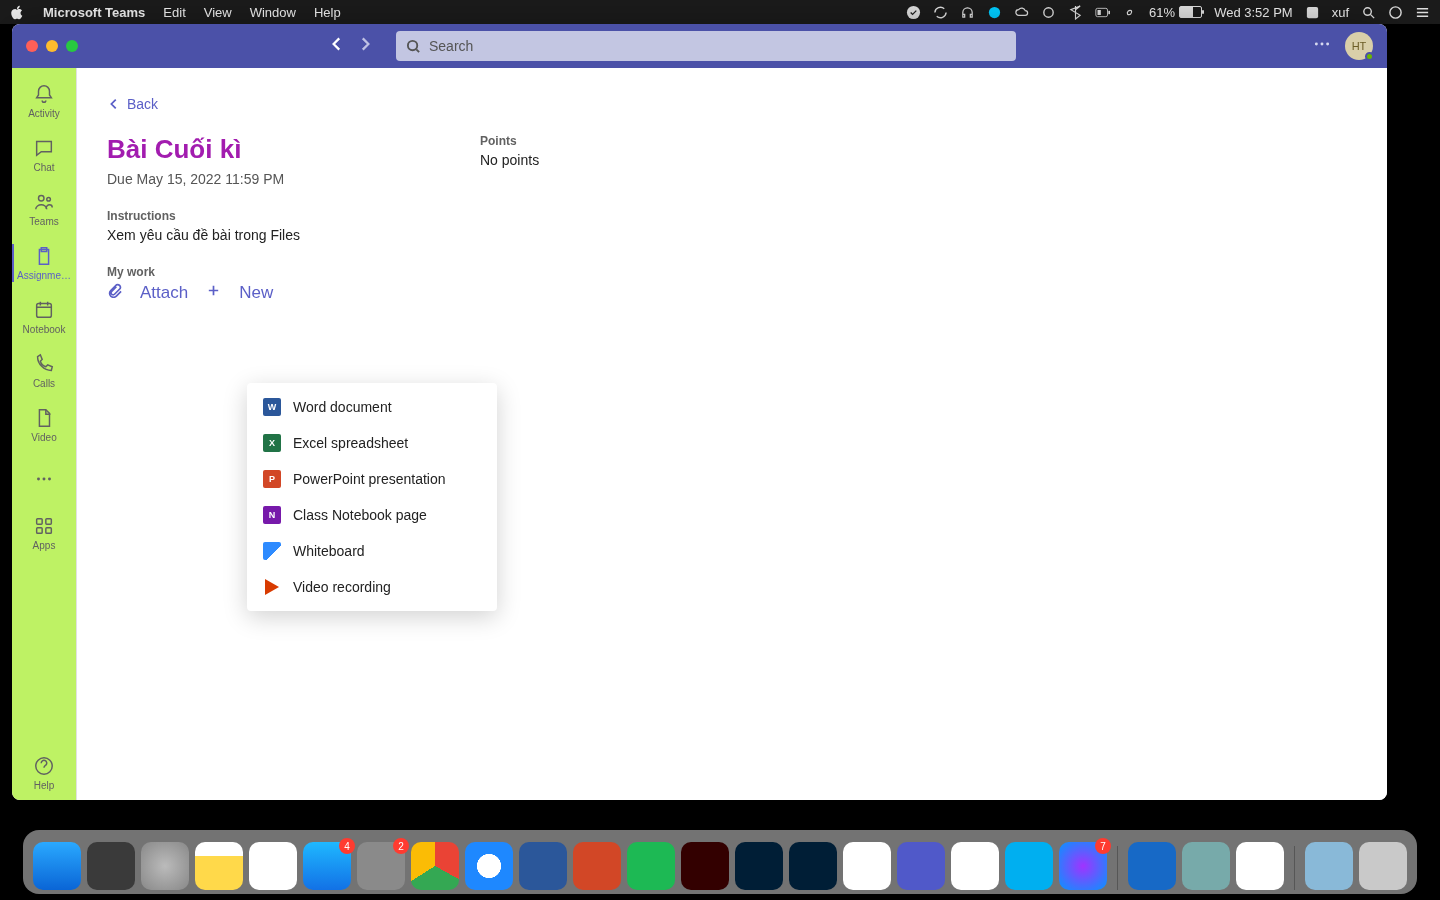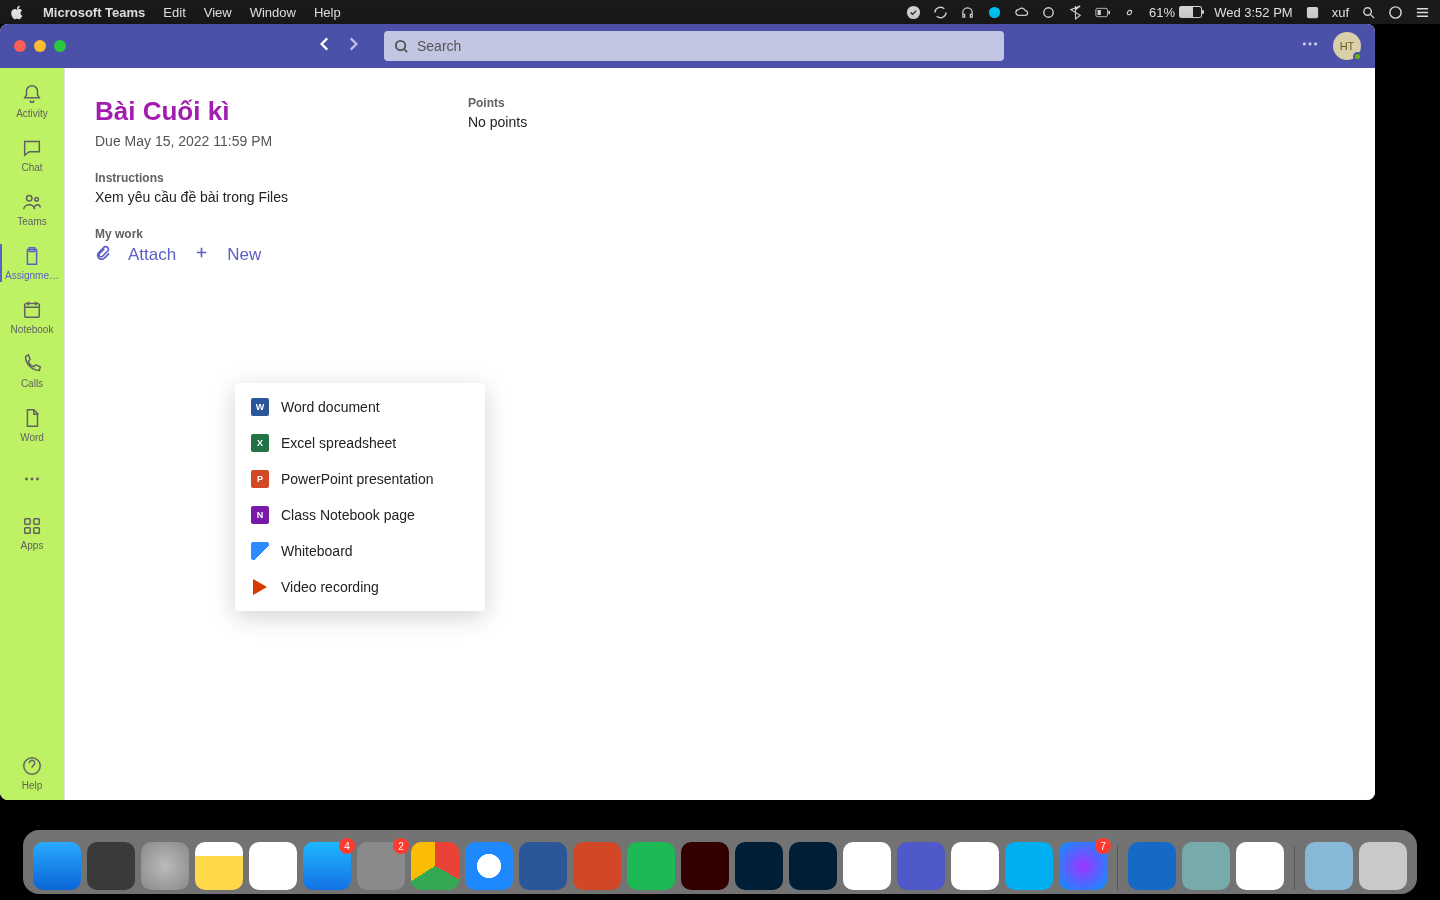--- a/index.html
+++ b/index.html
@@ -9,21 +9,21 @@
   .menubar .left{display:flex;align-items:center;gap:18px;}
   .menubar .right{margin-left:auto;display:flex;align-items:center;gap:12px;}
   .menubar b{font-weight:600;}
   .menu-svg{width:15px;height:15px;fill:#ddd;}
   .apple{width:15px;height:15px;fill:#eee;}
   .battery-box{display:flex;align-items:center;gap:4px;}
   .battery{width:23px;height:12px;border:1px solid #ddd;border-radius:2px;position:relative;}
   .battery::after{content:"";position:absolute;right:-3px;top:3px;width:2px;height:4px;background:#ddd;border-radius:1px;}
   .battery i{display:block;height:100%;width:61%;background:#ddd;}
   
-  .window{position:absolute;top:24px;left:0;width:1375px;height:776px;background:#fff;border-radius:8px;overflow:hidden;box-shadow:0 10px 40px rgba(0,0,0,.5);}
+  .window{position:absolute;top:24px;left:12px;width:1375px;height:776px;background:#fff;border-radius:8px;overflow:hidden;box-shadow:0 10px 40px rgba(0,0,0,.5);}
   .titlebar{height:44px;background:#4b51a8;display:flex;align-items:center;padding:0 14px;gap:12px;position:relative;width:100%;}
   .traffic{display:flex;gap:8px;margin-right:8px;}
   .tl{width:12px;height:12px;border-radius:50%;}
   .tl.r{background:#ff5f57;} .tl.y{background:#febc2e;} .tl.g{background:#28c840;}
   .histnav{display:flex;gap:10px;margin-left:230px;}
   .histnav svg{width:18px;height:18px;stroke:#bfc1e4;fill:none;stroke-width:2;}
   .histnav .enabled svg{stroke:#fff;}
   .search{flex:0 0 620px;height:30px;background:#c3c6e2;border-radius:4px;display:flex;align-items:center;padding:0 10px;gap:8px;color:#555;margin-left:10px;}
   .search svg{width:15px;height:15px;stroke:#555;fill:none;stroke-width:2;}
   .search span{font-size:14px;color:#555;}
@@ -217,21 +217,21 @@
         <svg viewBox="0 0 24 24">
             <path d="M5 4c0 8 7 15 15 15l1-4-5-2-2 2c-3-1-5-3-6-6l2-2-2-5z"></path>
           </svg>
         <span>Calls</span>
       </div>
       <div class="railitem">
         <svg viewBox="0 0 24 24">
             <path d="M7 3h7l4 4v14H7z"></path>
             <path d="M14 3v5h5"></path>
           </svg>
-        <span>Word</span>
+        <span>Video</span>
       </div>
       <div class="railitem more">
         <svg viewBox="0 0 24 24">
             <circle cx="6" cy="12" r="1.6"></circle>
             <circle cx="12" cy="12" r="1.6"></circle>
             <circle cx="18" cy="12" r="1.6"></circle>
           </svg>
       </div>
       <div class="railitem">
         <svg viewBox="0 0 24 24">
@@ -246,20 +246,26 @@
       <div class="railitem">
         <svg viewBox="0 0 24 24">
             <circle cx="12" cy="12" r="9"></circle>
             <path d="M9 9a3 3 0 115 2c-1 1-2 1-2 3M12 18h.01"></path>
           </svg>
         <span>Help</span>
       </div>
     </div>
 
     <div class="content">
+      <div class="backlink">
+        <svg viewBox="0 0 16 16">
+            <path d="M10 3L5 8l5 5"></path>
+          </svg>
+        <span>Back</span>
+      </div>
 
 
       <div class="cols">
         <div class="left-col">
           <h1>Bài Cuối kì</h1>
           <div class="due">Due May 15, 2022 11:59 PM</div>
           <div class="lbl">Instructions</div>
           <div class="val">Xem yêu cầu đề bài trong Files</div>
           <div class="lbl">My work</div>
           <div class="actions">

